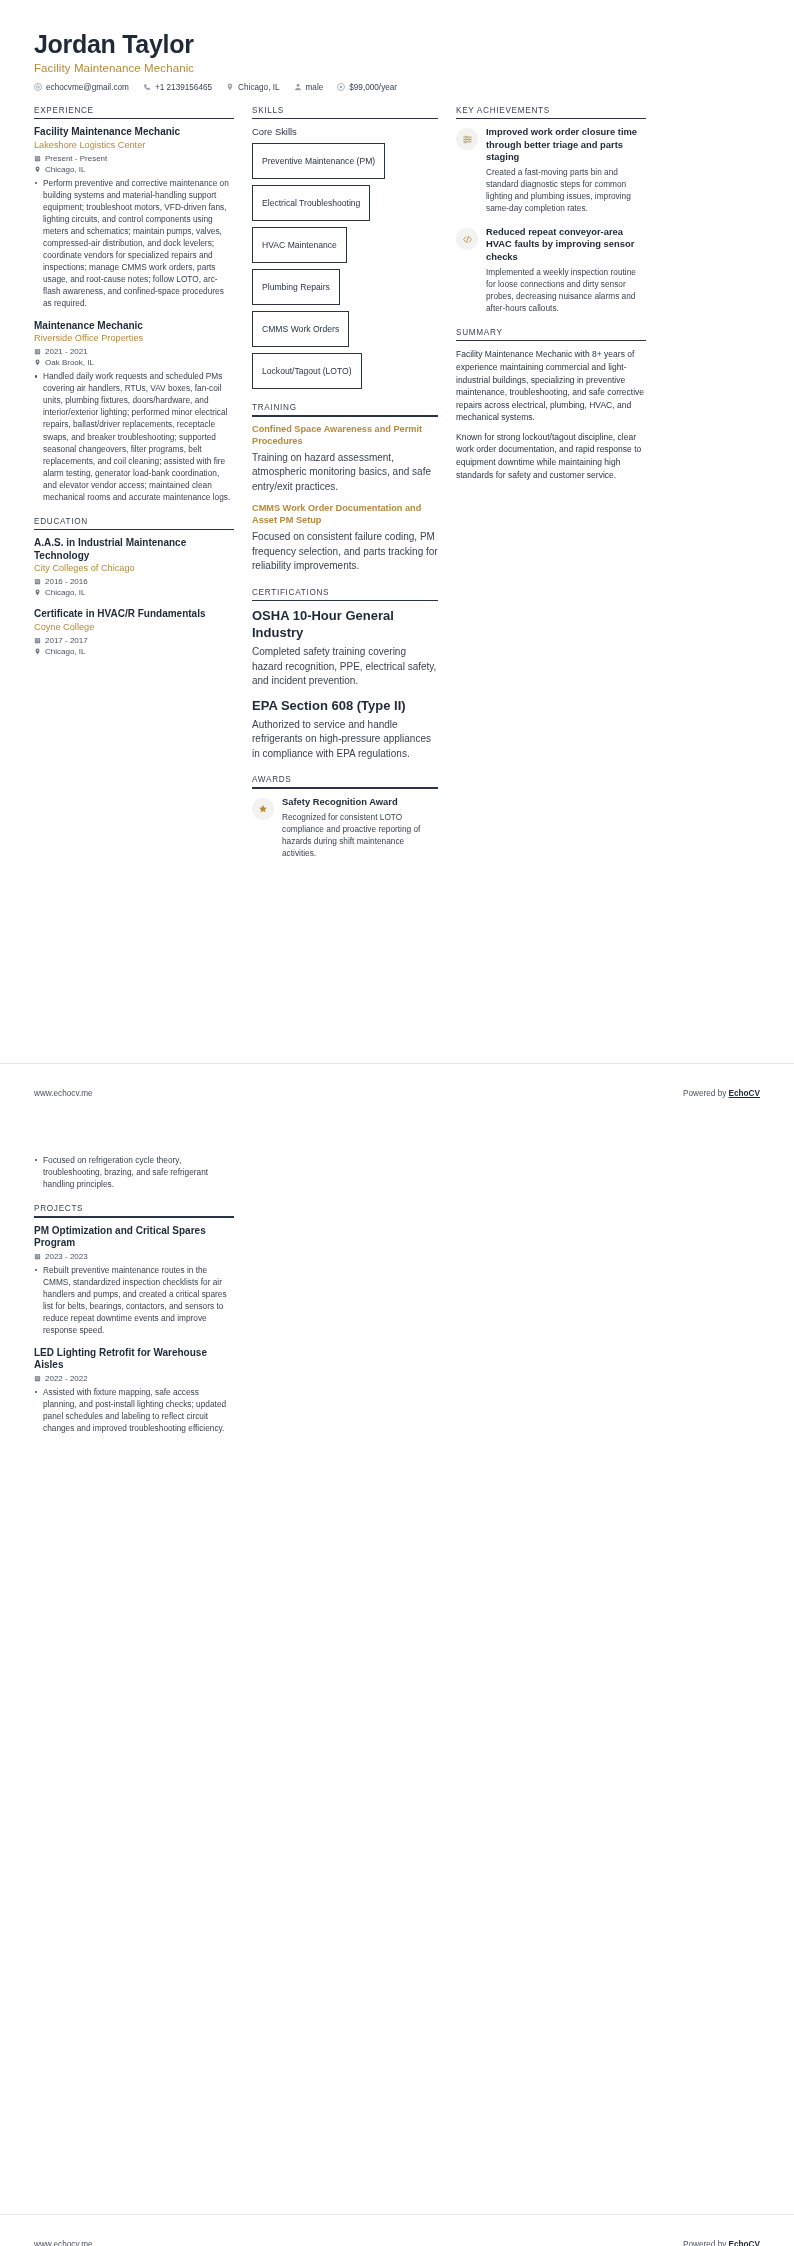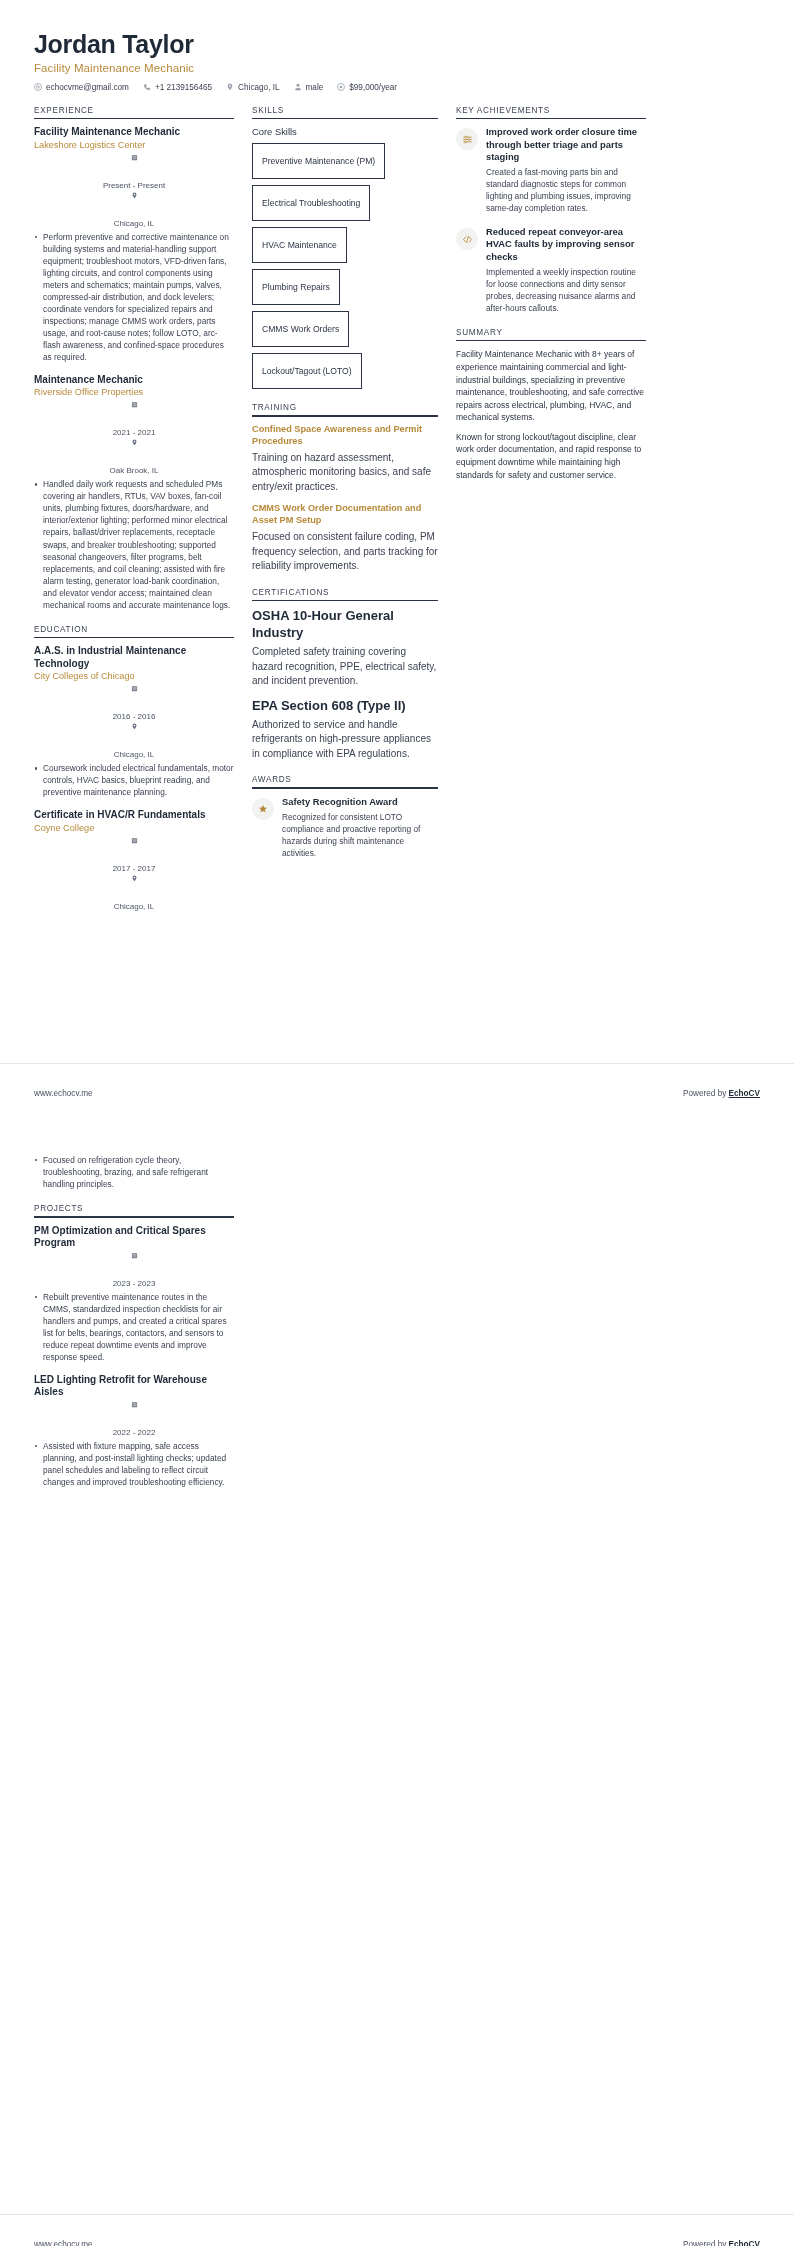--- a/index.html
+++ b/index.html
@@ -80,25 +80,24 @@
   }
   .entry-org {
     font-size: 9.2px;
     color: #b8893a;
     margin-top: 1px;
     line-height: 1.3;
   }
   .meta-line {
     display: flex;
     align-items: center;
-    gap: 20px;
+    gap: 4px;
     font-size: 8px;
     color: #4a5262;
     margin-top: 2px;
-    flex-direction: column;
   }
   .m-ico { width: 7px; height: 7px; fill: #6b7280; display:block; }
 
   ul.bullets { list-style: none; margin-top: 3px; }
   ul.bullets li {
     position: relative;
     padding-left: 9px;
     font-size: 8.3px;
     line-height: 1.45;
     color: #3b4252;
@@ -348,23 +347,20 @@
             <span>2016 - 2016</span>
           </div>
           <div class="meta-line">
             <span>
                 <svg class="m-ico" viewBox="0 0 16 16">
                   <path d="M8 1.2c-2.5 0-4.5 2-4.5 4.5C3.5 9 8 14.8 8 14.8s4.5-5.8 4.5-9.1c0-2.5-2-4.5-4.5-4.5zm0 6.3a1.8 1.8 0 1 1 0-3.6 1.8 1.8 0 0 1 0 3.6z" fill="#6b7280"></path>
                 </svg>
               </span>
             <span>Chicago, IL</span>
           </div>
-          <ul class="bullets">
-            <li>Coursework included electrical fundamentals, motor controls, HVAC basics, blueprint reading, and preventive maintenance planning.</li>
-          </ul>
         </div>
 
         <div class="entry">
           <div class="entry-title">Certificate in HVAC/R Fundamentals</div>
           <div class="entry-org">Coyne College</div>
           <div class="meta-line">
             <span>
                 <svg class="m-ico" viewBox="0 0 16 16">
                   <rect x="2" y="3" width="12" height="11" rx="1" fill="#6b7280"></rect>
                   <rect x="3.2" y="6" width="9.6" height="1" fill="#fff"></rect>

